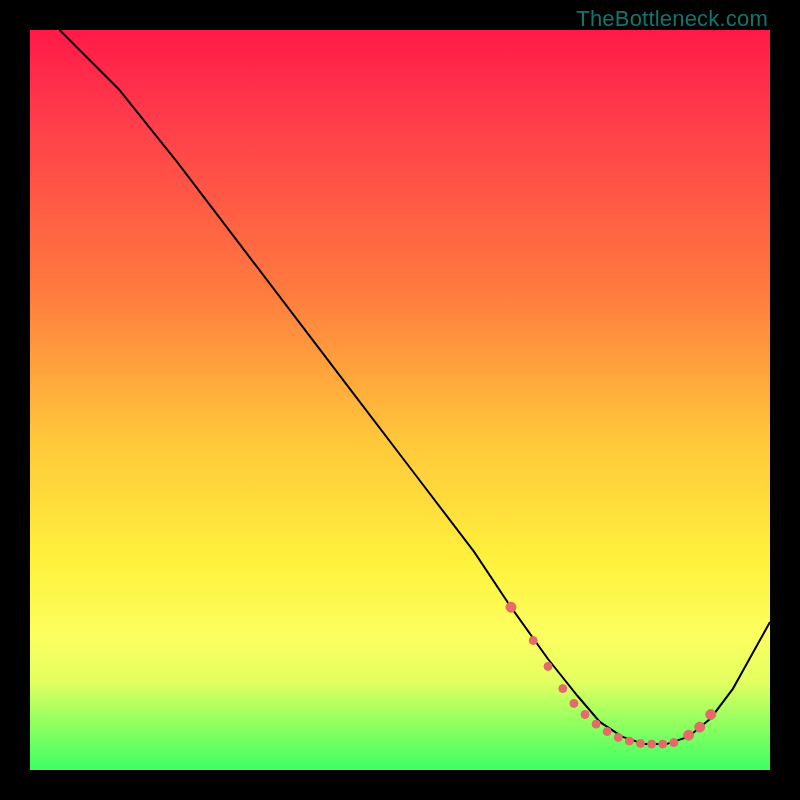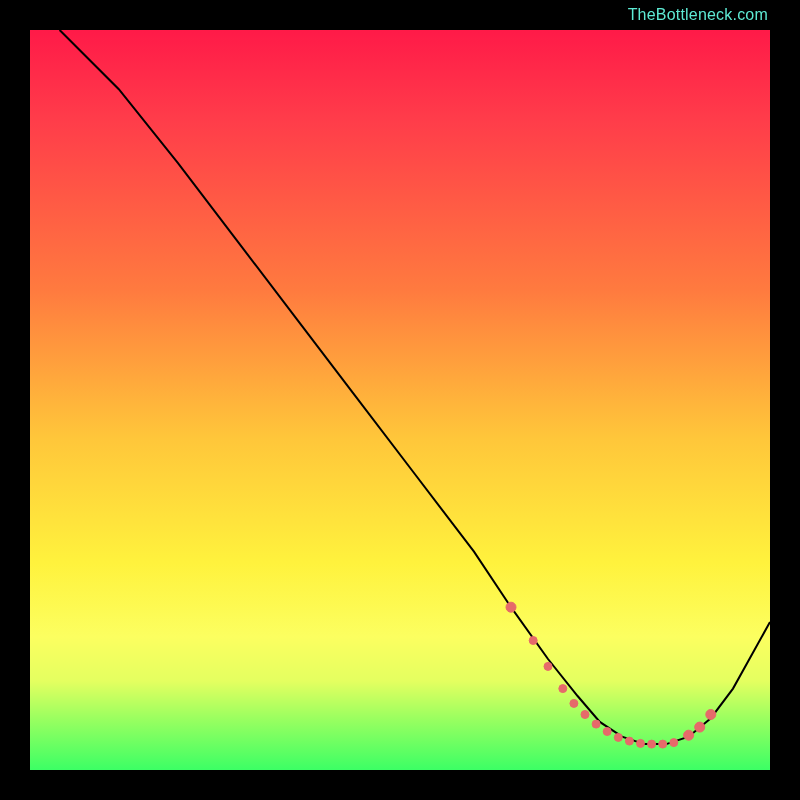--- a/index.html
+++ b/index.html
@@ -34,22 +34,22 @@
       #fcff60 82%,
       #e4ff60 88%,
       #9bff60 93%,
       #3cff65 100%
     );
   }
   .watermark {
     position: absolute;
     top: 6px;
     right: 32px;
-    color: #5eead4;
-    font-size: 16px;
+    color: #0f766e;
+    font-size: 22px;
     font-weight: 500;
     letter-spacing: 0.2px;
     user-select: none;
     text-align: center;
   }
   svg.curve {
     position: absolute;
     left: 0;
     top: 0;
     width: 740px;

